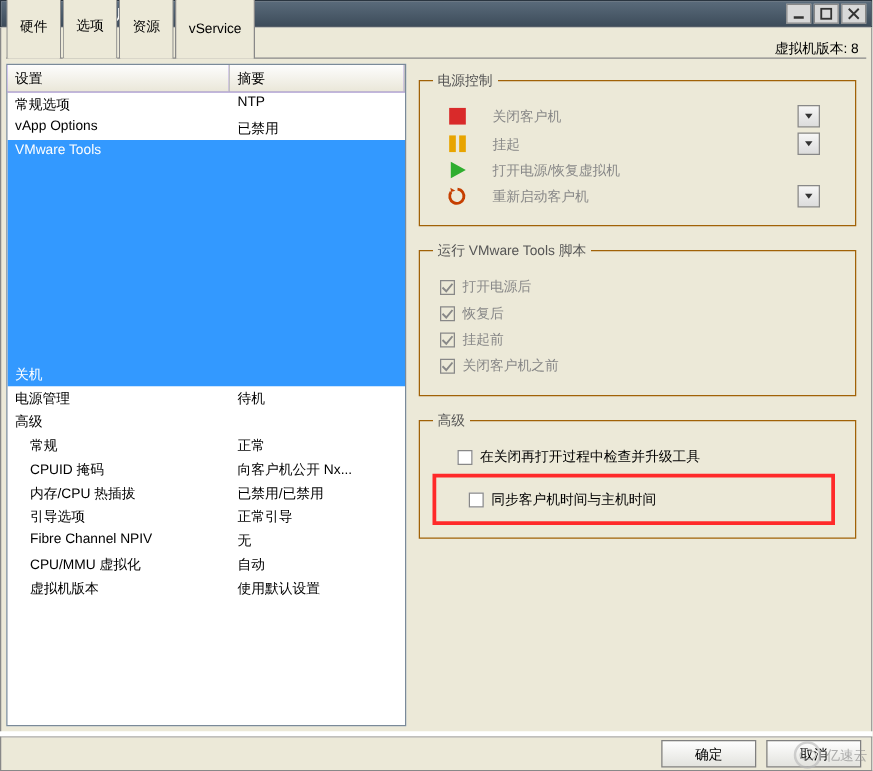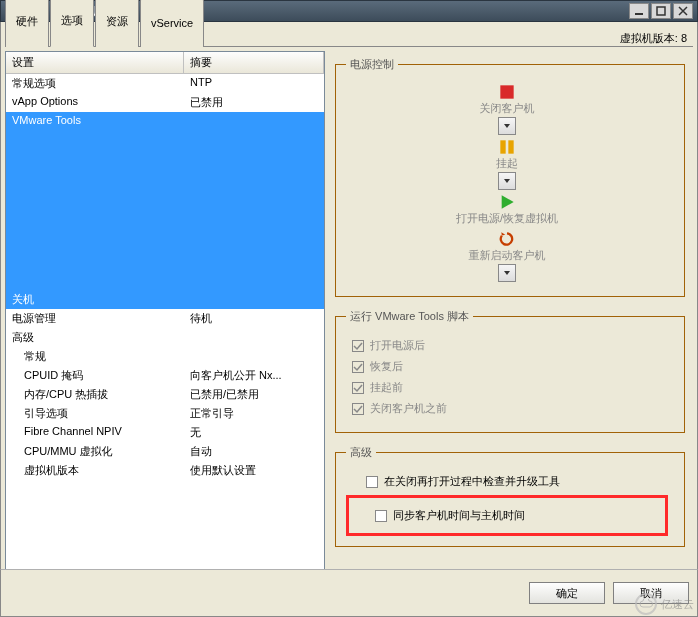--- a/index.html
+++ b/index.html
@@ -22,32 +22,32 @@
     .list-header .col:first-child { flex: 0 0 178px; }
     .list-body { flex: 1; overflow: auto; }
     .row { display: flex; padding: 1px 0; }
     .row .c1 { flex: 0 0 178px; padding: 1px 6px; }
     .row .c2 { flex: 1; padding: 1px 6px; white-space: nowrap; overflow: hidden; text-overflow: ellipsis; }
     .row.indent .c1 { padding-left: 18px; }
     .row.selected { background: #3399ff; color: #fff; flex-direction: column; }
     .right-pane { flex: 1; padding: 6px 8px 6px 10px; margin-top: 4px; overflow: auto; }
     fieldset { border: 1px solid #a16207; padding: 8px 16px 10px 10px; margin-bottom: 12px; color: #666; }
     legend { padding: 0 4px; color: #555; }
-    .pc-row { display: flex; align-items: center; gap: 1px; margin: 4px 12px; flex-direction: column; }
+    .pc-row { display: flex; align-items: center; gap: 20px; margin: 4px 12px; }
     .pc-row .ic { width: 16px; height: 16px; display: flex; align-items: center; justify-content: center; }
     .pc-row .lbl { flex: 1; color: #888; }
     .combo-arrow { width: 18px; height: 18px; border: 1px solid #888; background: linear-gradient(#f6f6f6,#dcdcdc); display: flex; align-items: center; justify-content: center; }
     .combo-arrow svg { width: 8px; height: 8px; }
     .chk-row { display: flex; align-items: center; gap: 6px; margin: 6px 0 6px 6px; color: #888; }
     .chk-row.enabled { color: #000; margin-left: 20px; }
     .chk { width: 12px; height: 12px; border: 1px solid #888; background: #fff; display: inline-flex; align-items: center; justify-content: center; }
     .chk.disabled { background: #ece9d8; }
     .chk svg { width: 10px; height: 10px; }
     .highlight-box { border: 3px solid #ff2a2a; padding: 4px 6px; margin-top: 6px; }
-    .button-bar { position: absolute; left: 0; right: 0; bottom: 0; height: 48px; background: #ece9d8; border: 1px solid #888; border-top-color: #b0b0b0; display: flex; align-items: center; justify-content: flex-end; padding: 0 8px; gap: 8px; }
+    .button-bar { position: absolute; left: 0; right: 0; bottom: 0; height: 28px; background: #ece9d8; border: 1px solid #888; border-top-color: #b0b0b0; display: flex; align-items: center; justify-content: flex-end; padding: 0 8px; gap: 8px; }
     .btn { min-width: 76px; height: 22px; border: 1px solid #808080; background: linear-gradient(#fefefe,#e3e3de); display: flex; align-items: center; justify-content: center; padding: 0 12px; cursor: default; }
     .watermark { position: absolute; right: 4px; bottom: 2px; opacity: 0.65; display: flex; align-items: center; gap: 4px; color: #888; font-size: 13px; pointer-events: none; }
     .watermark .wm-ic { width: 22px; height: 22px; border: 2px solid #bbb; border-radius: 50%; display:flex; align-items:center; justify-content:center; }
   </style>
 </head>
 <body>
 
 <div class="titlebar">
   <span class="tb-left">
     <span class="vsphere-icon">
@@ -109,20 +109,21 @@
           <div class="row">
             <div class="c1">电源管理</div>
             <div class="c2">待机</div>
           </div>
           <div class="row">
             <div class="c1">高级</div>
             <div class="c2"></div>
           </div>
           <div class="row indent">
             <div class="c1">常规</div>
+            <div class="c2">正常</div>
           </div>
           <div class="row indent">
             <div class="c1">CPUID 掩码</div>
             <div class="c2">向客户机公开 Nx...</div>
           </div>
           <div class="row indent">
             <div class="c1">内存/CPU 热插拔</div>
             <div class="c2">已禁用/已禁用</div>
           </div>
           <div class="row indent">

